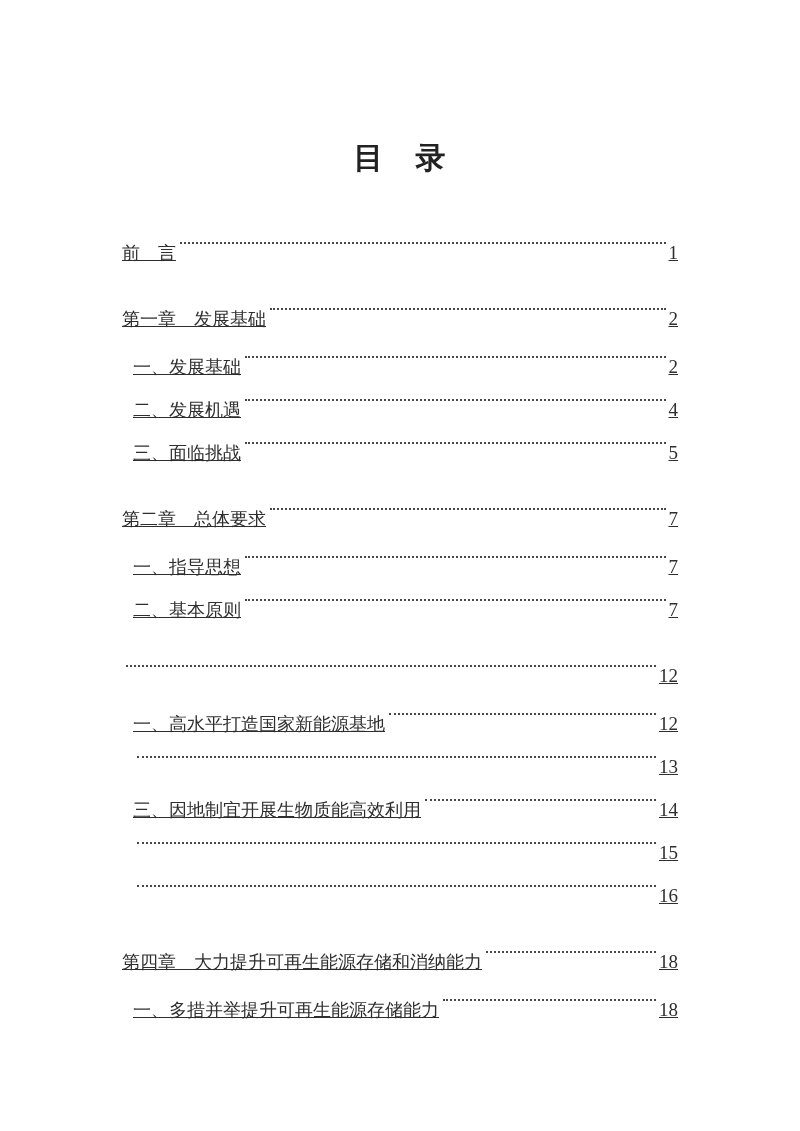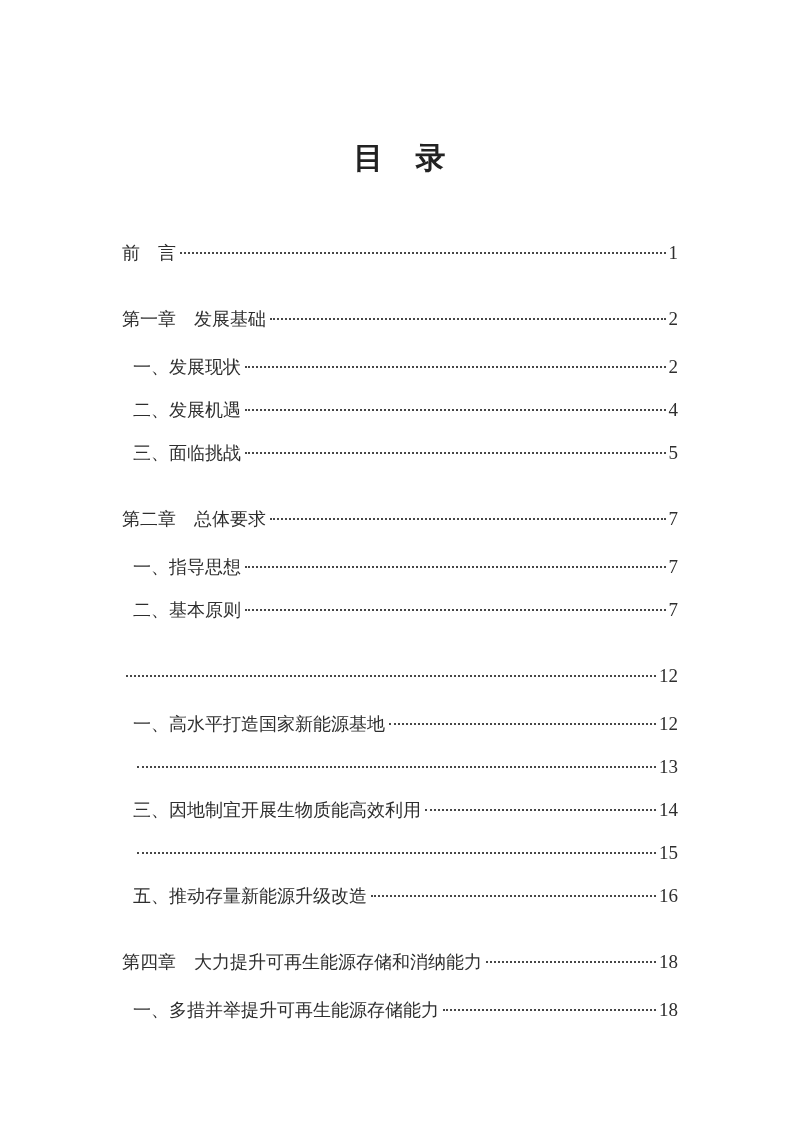--- a/index.html
+++ b/index.html
@@ -32,26 +32,27 @@
     white-space: pre;
   }
   .toc-list {
     position: absolute;
     top: 242px;
     left: 122px;
     width: 556px;
   }
   .entry {
     display: flex;
-    align-items: center;
+    align-items: flex-start;
     height: 22px;
     margin-top: 21px;
     font-size: 18px;
     line-height: 22px;
     white-space: pre;
+    text-decoration: underline;
   }
   .entry:first-child { margin-top: 0; }
   .entry.chapter { margin-top: 44px; }
   .entry.chapter:first-child { margin-top: 0; }
   .entry.sub.after-chapter { margin-top: 26px; }
   .entry.sub { padding-left: 11px; }
   .entry .label {
     color: #2e2e2e;
     flex: 0 0 auto;
   }
@@ -71,28 +72,28 @@
   }
 </style>
 </head>
 <body>
 
 <div class="page">
   <h1 class="toc-title">目　录</h1>
   <div class="toc-list">
       <div class="entry chapter"><span class="label">前　言</span><span class="dots"></span><span class="pagenum">1</span></div>
       <div class="entry chapter"><span class="label">第一章　发展基础</span><span class="dots"></span><span class="pagenum">2</span></div>
-      <div class="entry sub after-chapter"><span class="label">一、发展现状</span><span class="dots"></span><span class="pagenum">2</span></div>
+      <div class="entry sub after-chapter"><span class="label">一、发展基础</span><span class="dots"></span><span class="pagenum">2</span></div>
       <div class="entry sub"><span class="label">二、发展机遇</span><span class="dots"></span><span class="pagenum">4</span></div>
       <div class="entry sub"><span class="label">三、面临挑战</span><span class="dots"></span><span class="pagenum">5</span></div>
       <div class="entry chapter"><span class="label">第二章　总体要求</span><span class="dots"></span><span class="pagenum">7</span></div>
       <div class="entry sub after-chapter"><span class="label">一、指导思想</span><span class="dots"></span><span class="pagenum">7</span></div>
       <div class="entry sub"><span class="label">二、基本原则</span><span class="dots"></span><span class="pagenum">7</span></div>
       <div class="entry chapter"><span class="dots"></span><span class="pagenum">12</span></div>
       <div class="entry sub after-chapter"><span class="label">一、高水平打造国家新能源基地</span><span class="dots"></span><span class="pagenum">12</span></div>
       <div class="entry sub"><span class="dots"></span><span class="pagenum">13</span></div>
       <div class="entry sub"><span class="label">三、因地制宜开展生物质能高效利用</span><span class="dots"></span><span class="pagenum">14</span></div>
       <div class="entry sub"><span class="dots"></span><span class="pagenum">15</span></div>
-      <div class="entry sub"><span class="label">五、推动存量新能源升级改造</span><span class="dots"></span><span class="pagenum">16</span></div>
+      <div class="entry sub"><span class="dots"></span><span class="pagenum">16</span></div>
       <div class="entry chapter"><span class="label">第四章　大力提升可再生能源存储和消纳能力</span><span class="dots"></span><span class="pagenum">18</span></div>
       <div class="entry sub after-chapter"><span class="label">一、多措并举提升可再生能源存储能力</span><span class="dots"></span><span class="pagenum">18</span></div>
     </div>
 </div>
 
 </body></html>

